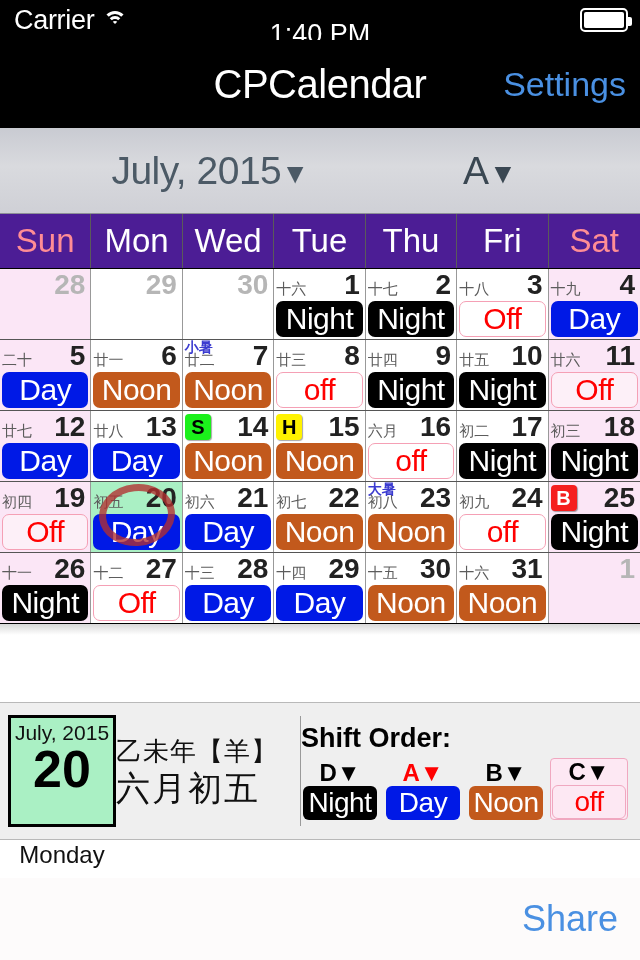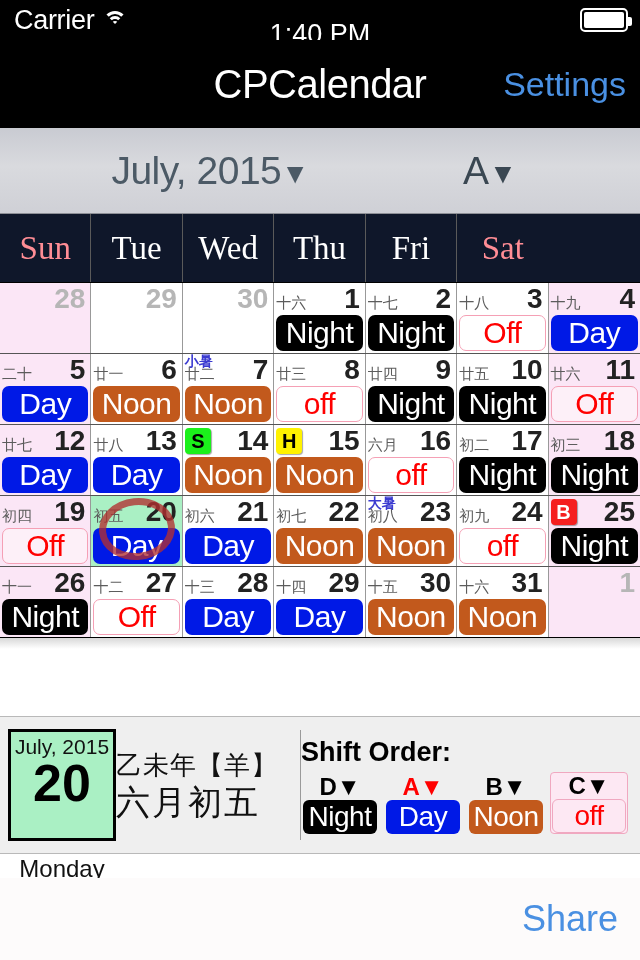--- a/index.html
+++ b/index.html
@@ -51,21 +51,21 @@
     display: flex; align-items: center; position: relative;
   }
   .month-label { position: absolute; left: 0; width: 420px; text-align: center;
       font-size: 39px; color: #4c5a66; font-weight: 400; letter-spacing: -0.5px; }
   .font-btn { position: absolute; left: 430px; width: 120px; text-align: center;
       font-size: 39px; color: #3a4752; }
   .caret { font-size: 0.72em; vertical-align: 1px; }
 
   
   .weekhead { display: grid; grid-template-columns: repeat(7, 1fr);
-      background: #0f172a; height: 68px; font-family: Liberation Serif, serif; }
+      background: #4c1d95; height: 54px; }
   .weekhead div { display: flex; align-items: center; justify-content: center;
       color: #fff; font-size: 33px; border-right: 1px solid #5a5a5a; }
   .weekhead div:last-child { border-right: none; }
   .weekhead div.wk { color: #ff8d95; }
 
   
   .calendar { border-top: 1px solid #000; border-bottom: 1px solid #000; }
   .wrow { display: grid; grid-template-columns: repeat(7, 1fr);
       border-bottom: 1px solid #555; }
   .wrow:last-child { border-bottom: none; }
@@ -175,22 +175,23 @@
     <span class="nav-right">Settings</span>
   </div>
 
   <div class="monthbar">
     <div class="month-label"><span>July, 2015</span><span class="caret">▼</span></div>
     <div class="font-btn"><span>A</span><span class="caret">▼</span></div>
   </div>
 
   <div class="weekhead" id="weekhead">
       <div class="wk">Sun</div>
+      <div class="">Mon</div>
+      <div class="">Wed</div>
       <div class="">Tue</div>
-      <div class="">Wed</div>
       <div class="">Thu</div>
       <div class="">Fri</div>
       <div class="wk">Sat</div>
     </div>
 
   <div class="calendar" id="calendar">
       <div class="wrow">
         <div class="cell we other">
           <div class="topline">
             <div class="lunar"><span></span></div>

